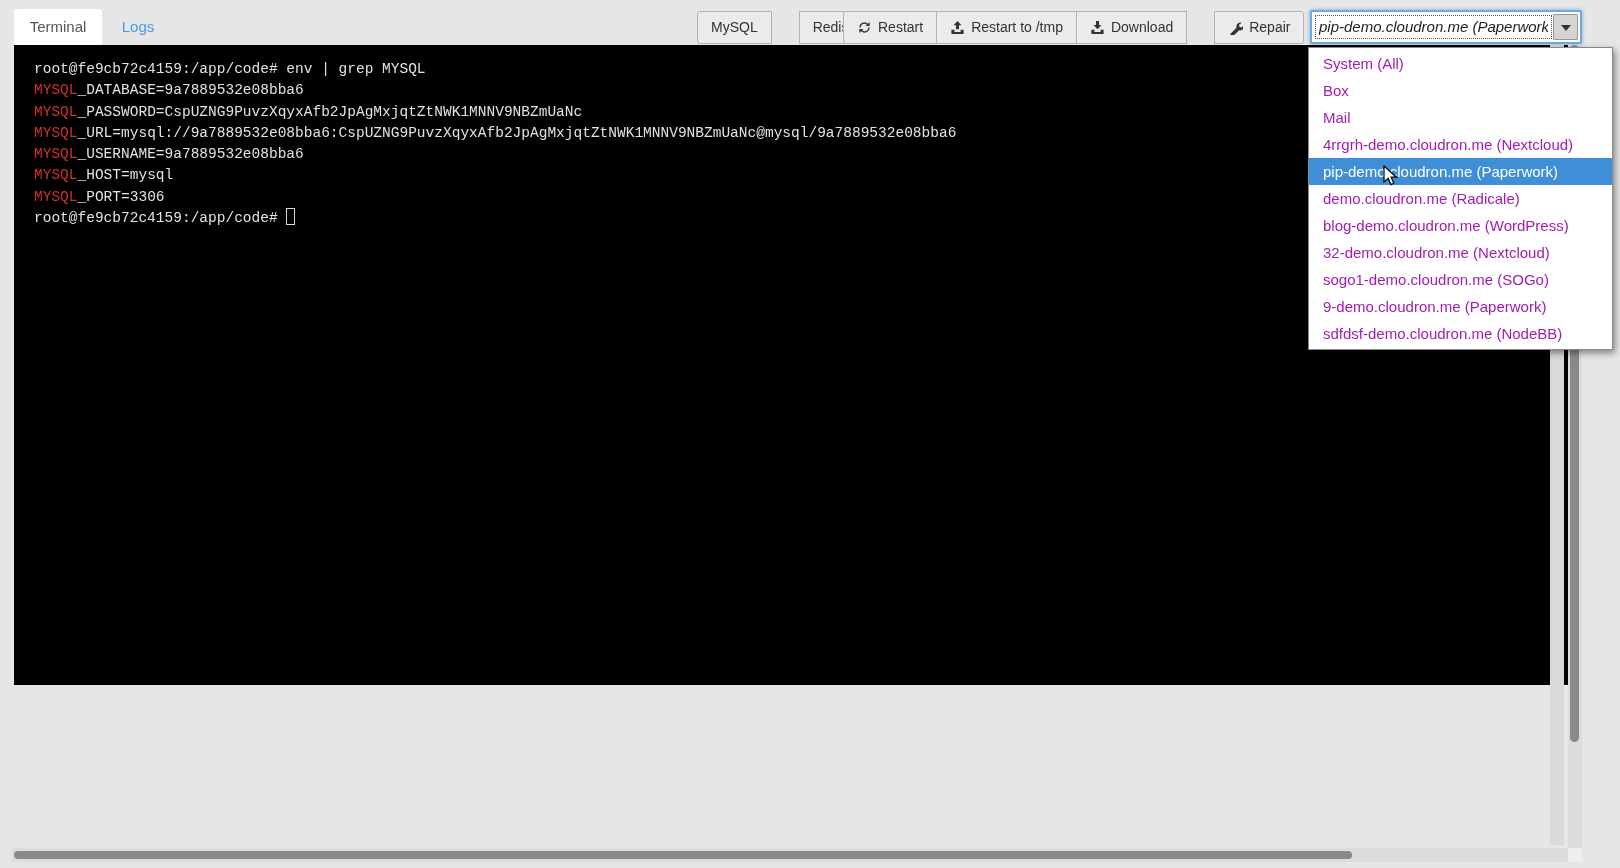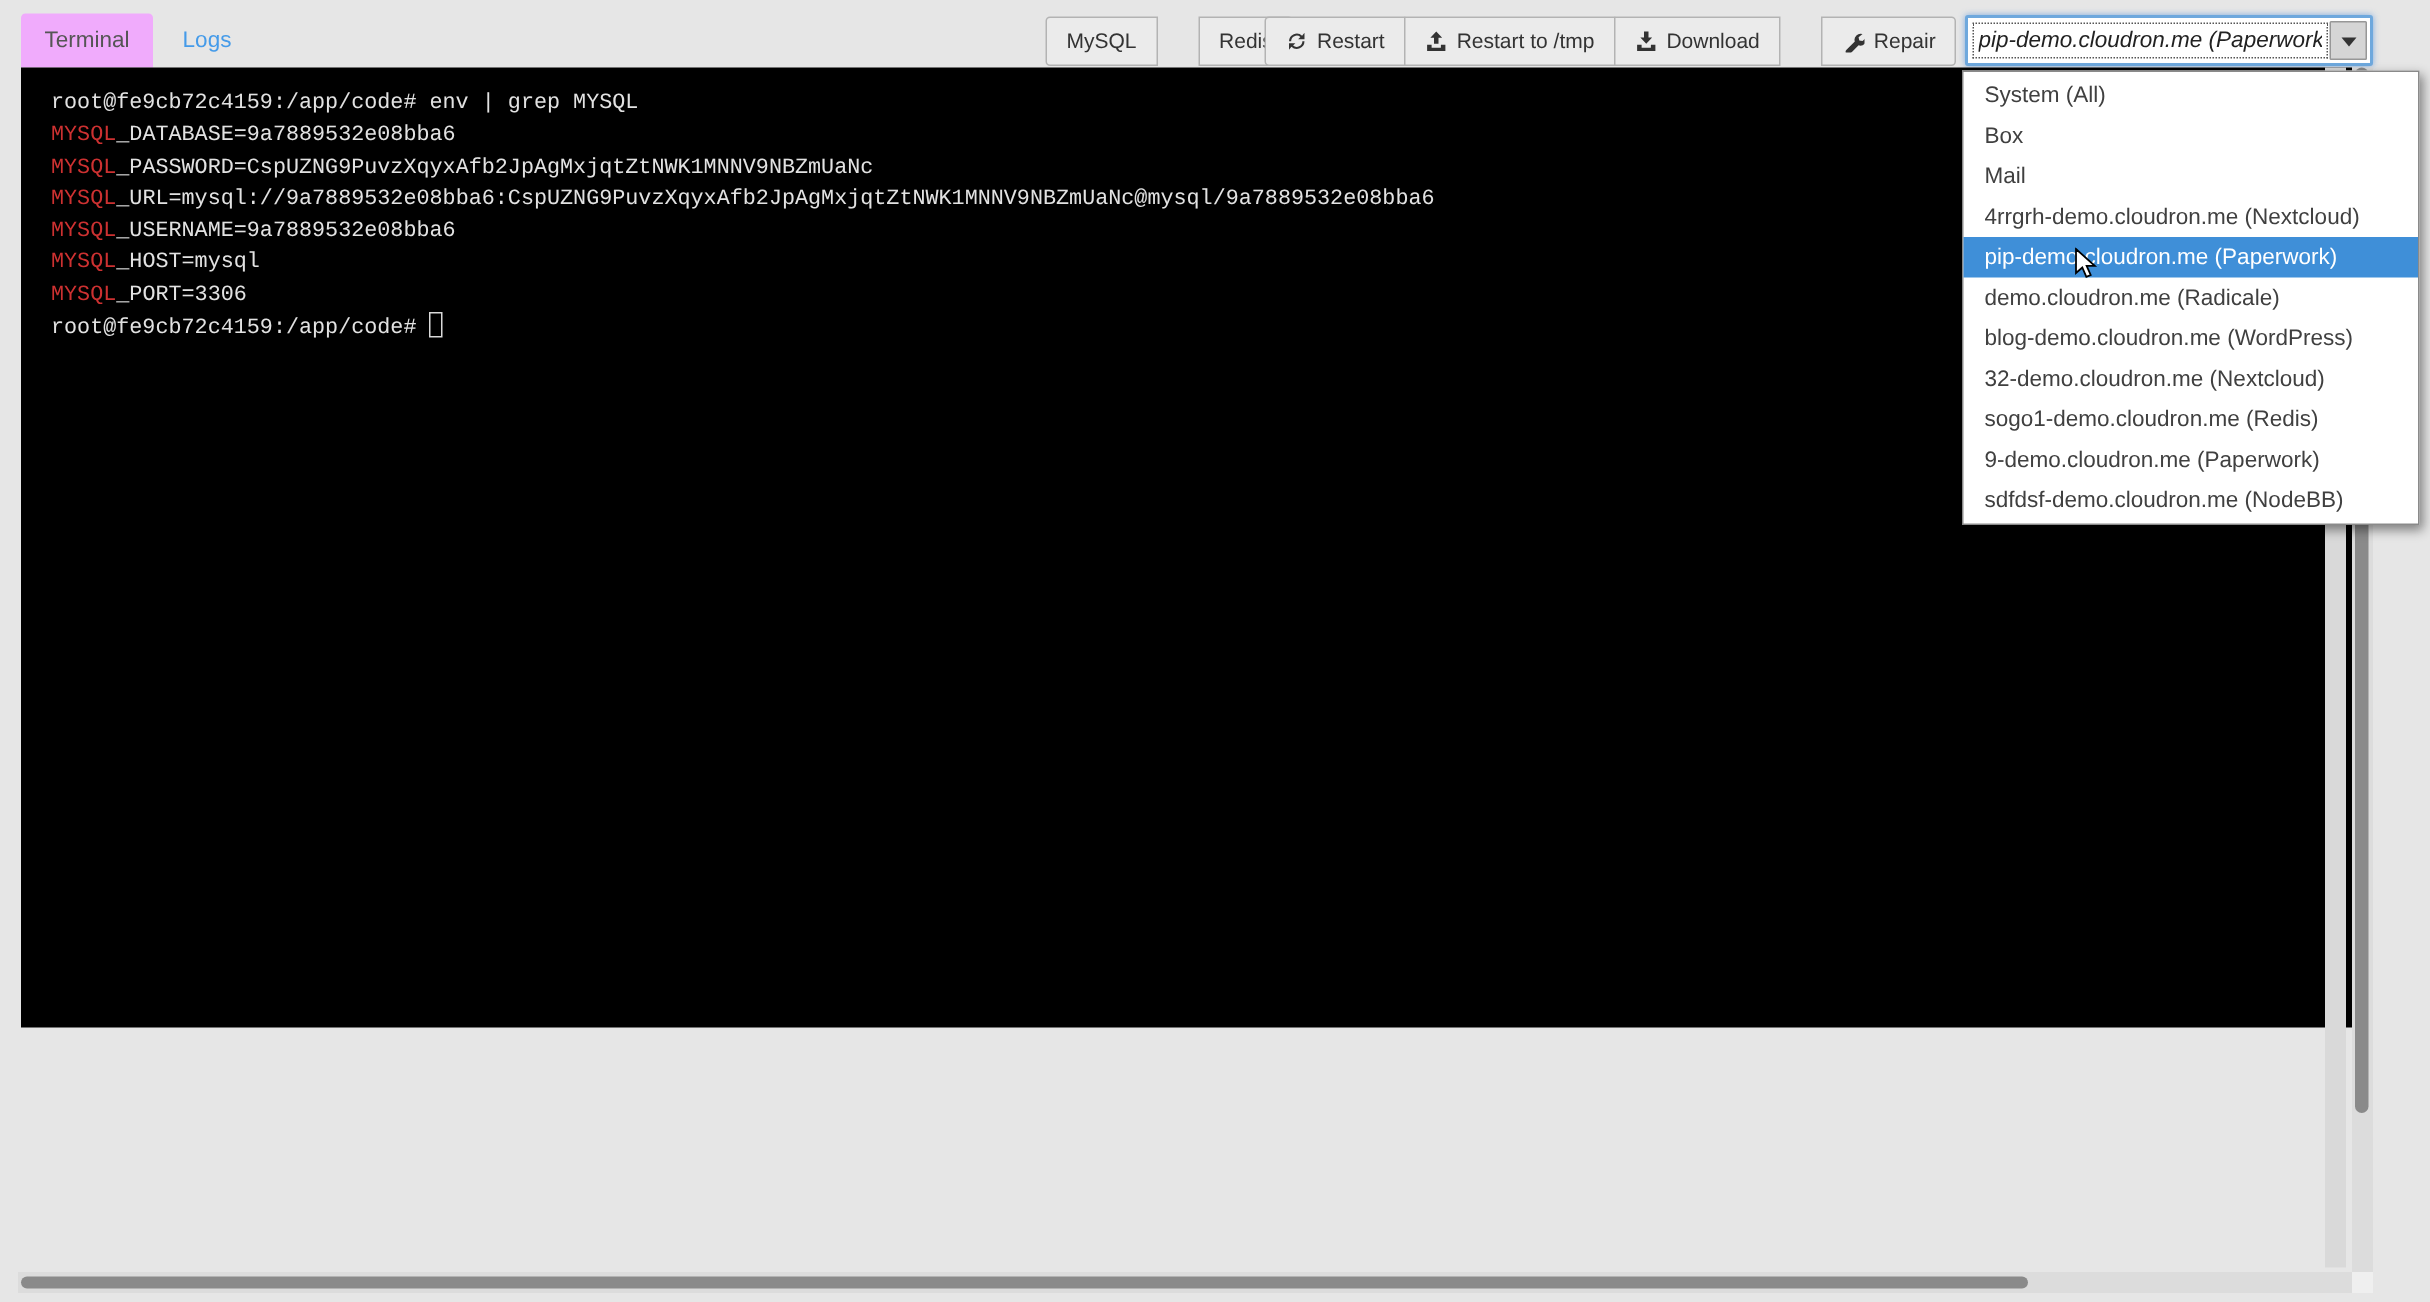--- a/index.html
+++ b/index.html
@@ -3,21 +3,21 @@
 <meta charset="utf-8">
 <style>
   * { margin:0; padding:0; box-sizing:border-box; }
   html,body { width:1620px; height:868px; overflow:hidden; }
   body { background:#e6e6e6; font-family:"Liberation Sans", sans-serif; position:relative; }
 
   
   .topbar { position:absolute; left:0; top:0; width:1620px; height:45px; background:#e6e6e6; }
   .tab { position:absolute; top:9px; height:36px; line-height:36px; text-align:center;
          font-size:15px; cursor:pointer; }
-  .tab-terminal { left:14px; width:88px; background:#f0abfc; color:#555555; border-radius:3px 3px 0 0; }
+  .tab-terminal { left:14px; width:88px; background:#ffffff; color:#555555; border-radius:3px 3px 0 0; }
   .tab-logs { left:102px; width:72px; color:#459be9; }
 
   .btn-group { position:absolute; top:11px; display:flex; }
   .btn { height:33px; line-height:31px; padding:0 13px; background:#ebebeb; border:1px solid #b3b3b3;
          color:#333333; font-size:14px; font-family:"Liberation Sans", sans-serif; cursor:pointer;
          display:flex; align-items:center; gap:6px; white-space:nowrap; }
   .btn + .btn { margin-left:-1px; }
   .btn:first-child { border-radius:3px 0 0 3px; }
   .btn:last-child { border-radius:0 3px 3px 0;margin-left:27px; }
   .btn:only-child { border-radius:3px; }
@@ -53,21 +53,21 @@
   .vscroll .thumb { position:absolute; left:2px; top:0; width:9px; height:697px; background:#8a8a8a;
                     border-radius:5px; }
   .hscroll { position:absolute; left:12px; top:848px; width:1556px; height:14px; background:#dcdcdc; }
   .hscroll .thumb { position:absolute; left:2px; top:3px; width:1338px; height:8px; background:#8a8a8a;
                     border-radius:4px; }
   .scroll-corner { position:absolute; left:1568px; top:848px; width:14px; height:14px; background:#efefef; }
 
   
   .dropdown { position:absolute; left:1308px; top:47px; width:305px; background:#ffffff;
               border:1px solid #8a8a8a; box-shadow:2px 3px 7px rgba(0,0,0,.45); padding:2px 0; z-index:20; }
-  .opt { height:27px; line-height:27px; padding-left:14px; font-size:15px; color:#404040;
+  .opt { height:27px; line-height:27px; padding-left:14px; font-size:15px; color:#a21caf;
          white-space:nowrap; overflow:hidden; cursor:default; }
   .opt.selected { background:#3f8fd8; color:#ffffff; }
 
   
   .mouse-cursor { position:absolute; left:1383px; top:165px; z-index:30; pointer-events:none; }
 </style>
 </head>
 <body>
 
 <div class="topbar">
@@ -137,20 +137,20 @@
 
 <div class="dropdown" id="dropdown">
     <div class="opt">System (All)</div>
     <div class="opt">Box</div>
     <div class="opt">Mail</div>
     <div class="opt">4rrgrh-demo.cloudron.me (Nextcloud)</div>
     <div class="opt selected">pip-demo.cloudron.me (Paperwork)</div>
     <div class="opt">demo.cloudron.me (Radicale)</div>
     <div class="opt">blog-demo.cloudron.me (WordPress)</div>
     <div class="opt">32-demo.cloudron.me (Nextcloud)</div>
-    <div class="opt">sogo1-demo.cloudron.me (Redis)</div>
+    <div class="opt">sogo1-demo.cloudron.me (SOGo)</div>
     <div class="opt">9-demo.cloudron.me (Paperwork)</div>
     <div class="opt">sdfdsf-demo.cloudron.me (NodeBB)</div>
   </div>
 
 <svg class="mouse-cursor" width="16" height="23" viewBox="0 0 16 23">
   <polygon points="1,1 1,17 5.2,13.3 7.9,19.6 10.8,18.3 8.1,12.2 13.5,12.2" fill="#ffffff" stroke="#000000" stroke-width="1.2"></polygon>
 </svg>
 
 </body></html>

